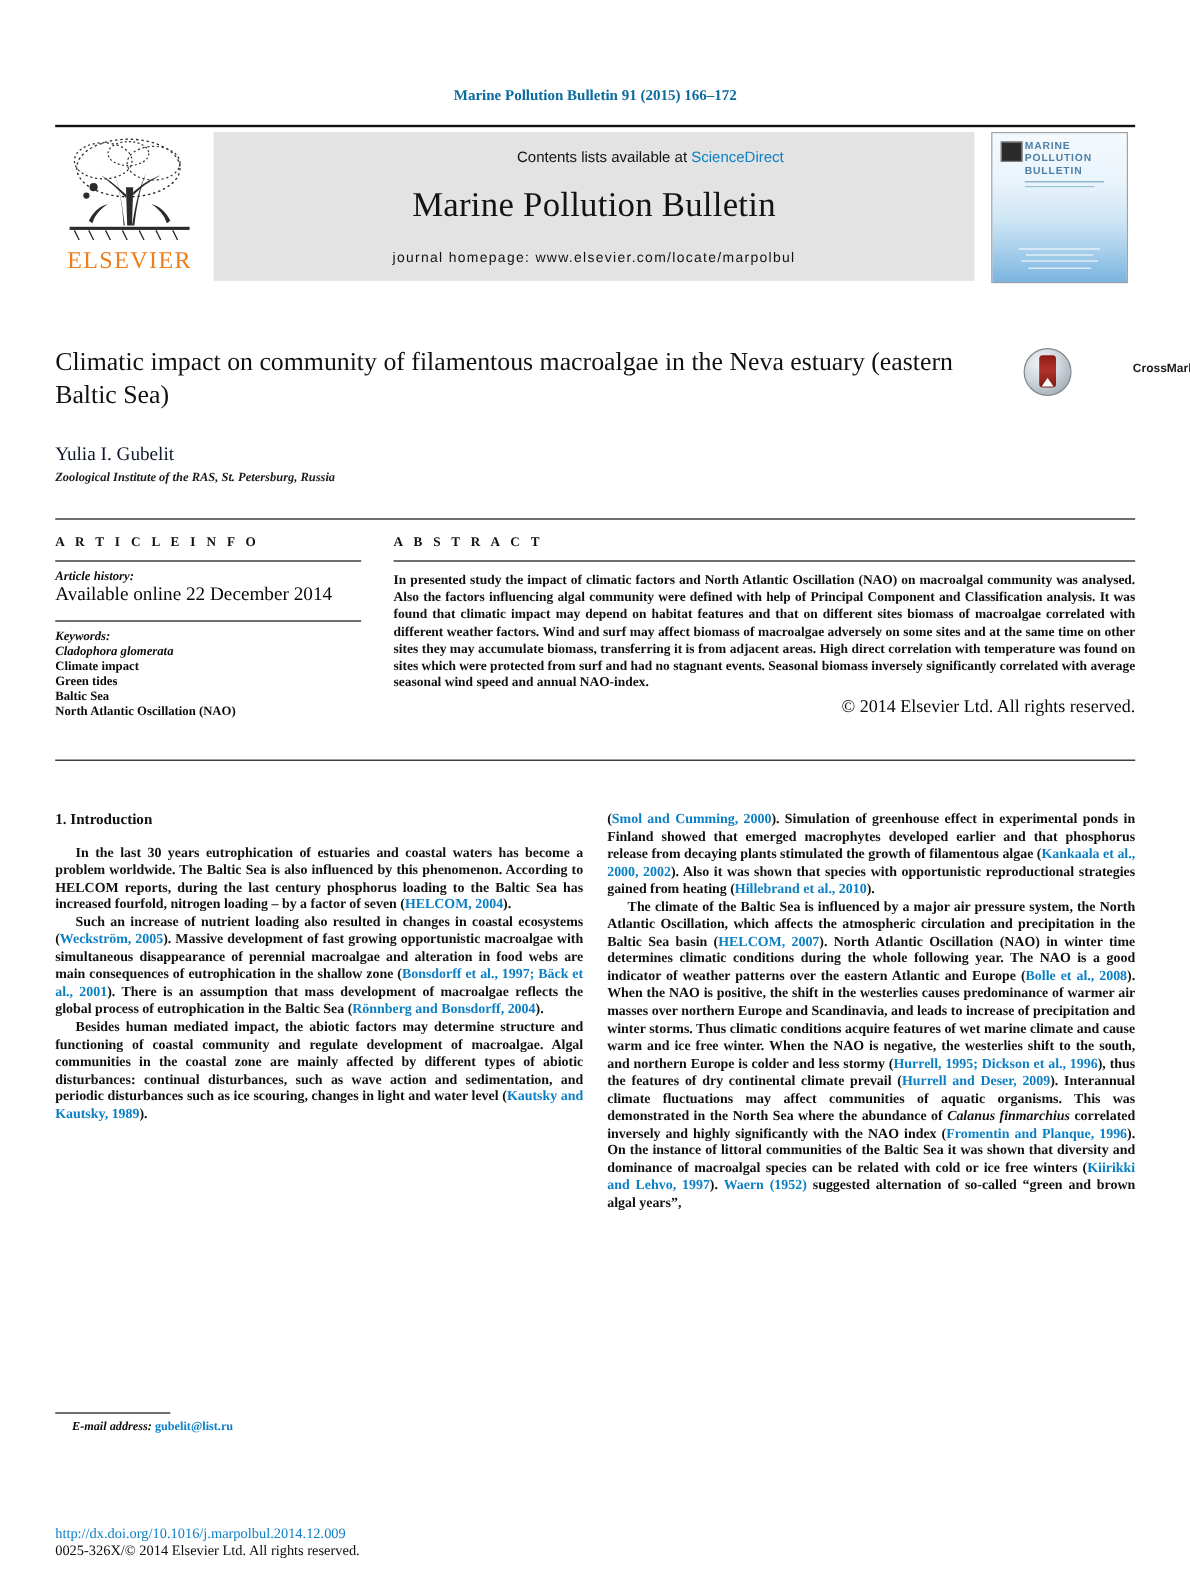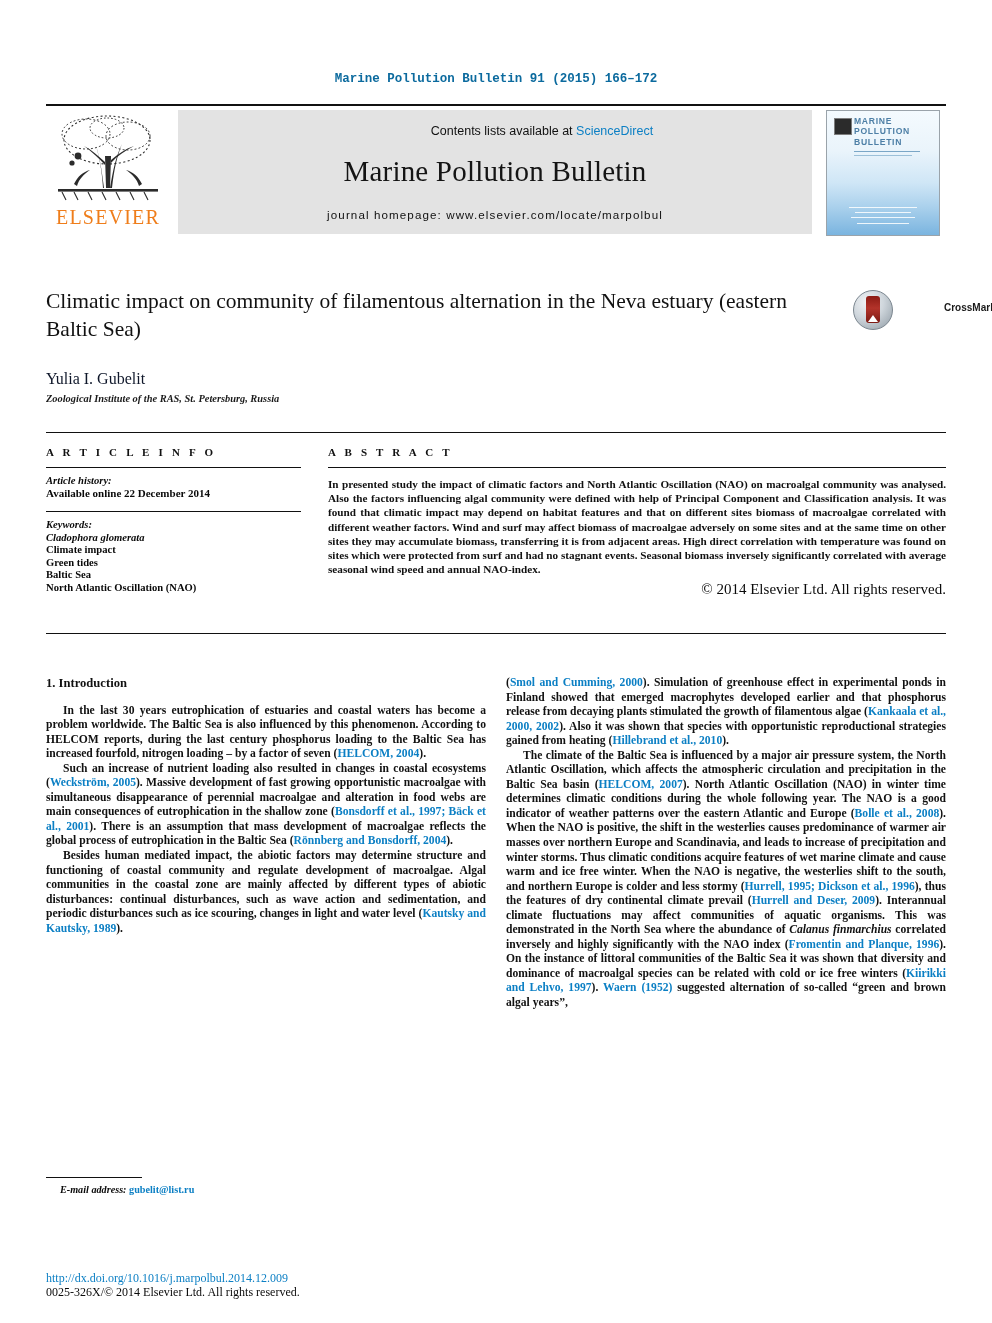--- a/index.html
+++ b/index.html
@@ -1,21 +1,21 @@
 <!DOCTYPE html>
 <html><head>
 <meta charset="utf-8">
 <style>
   html,body{margin:0;padding:0;background:#ffffff;}
   body{width:992px;height:1323px;font-family:"Liberation Serif",serif;color:#0a0a0a;position:relative;overflow:hidden;}
   .page{width:992px;height:1323px;position:relative;}
 
   
   .runhead{position:absolute;left:0;top:72px;width:992px;text-align:center;
-    font-family:Liberation Mono, monospace;font-weight:bold;font-size:12.5px;color:#0b6a9e;}
+    font-family:Liberation Serif, serif;font-weight:bold;font-size:12.5px;color:#0b6a9e;}
 
   
   .masthead{position:absolute;left:46px;top:104px;width:900px;height:128px;border-top:2.2px solid #111;}
   .elsevier-logo{position:absolute;left:0px;top:4px;width:124px;height:124px;}
   .tree-wrap{position:absolute;left:6px;top:0px;width:112px;height:96px;}
   .elsevier-word{position:absolute;left:0;top:96px;width:124px;text-align:center;
     font-family:"Liberation Serif",serif;font-size:20px;letter-spacing:1.2px;color:#ef7d1a;}
 
   .banner{position:absolute;left:132px;top:4px;width:634px;height:124px;background:#e3e3e3;}
   .banner-line1{position:absolute;left:0;top:14px;width:728px;text-align:center;font-size:12.5px;
@@ -56,21 +56,21 @@
 
   
   .infoabs{position:absolute;left:46px;top:432px;width:900px;height:200px;
      border-top:1.6px solid #111;border-bottom:1.6px solid #111;}
   .col-info{position:absolute;left:0px;top:0;width:255px;}
   .col-abs{position:absolute;left:282px;top:0;width:618px;}
   .sec-head{font-family:"Liberation Serif",serif;font-weight:bold;font-size:11px;letter-spacing:3.2px;
      padding-top:13px;color:#111;}
   .rule{height:0;border-top:1px solid #111;margin-top:9px;}
   .hist-title{font-style:italic;font-weight:bold;font-size:10.6px;margin-top:7px;}
-  .hist-line{font-size:11px;font-weight:bold;margin-top:1px;}
+  .hist-line{font-size:16px;font-weight:normal;margin-top:1px;}
   .kw-rule{height:0;border-top:1px solid #111;margin-top:12px;width:255px;}
   .kw-title{font-style:italic;font-weight:bold;font-size:10.6px;margin-top:7px;}
   .kw-item{font-size:10.6px;font-weight:bold;margin-top:1.5px;}
   .kw-item.ital{font-style:italic;}
   .abs-body{font-size:11.2px;line-height:14.2px;text-align:justify;margin-top:9px;font-weight:bold;color:#111;}
   .abs-copy{font-size:15px;text-align:right;margin-top:5px;font-weight:normal;}
 
   
   .body-col{position:absolute;top:676px;width:440px;font-size:11.6px;line-height:14.55px;
      text-align:justify;font-weight:bold;color:#111;}
@@ -133,21 +133,21 @@
       <div class="cover-txt">MARINE POLLUTION BULLETIN</div>
       <div class="cover-rule"></div>
       <div class="cover-rule2"></div>
       <div class="cover-wave" style="top:96px"></div>
       <div class="cover-wave" style="top:101px;left:28px;width:56px"></div>
       <div class="cover-wave" style="top:106px;left:24px;width:64px"></div>
       <div class="cover-wave" style="top:112px;left:30px;width:52px"></div>
     </div>
   </div>
 
-  <div class="title">Climatic impact on community of filamentous alternation in the Neva estuary (eastern Baltic Sea)</div>
+  <div class="title">Climatic impact on community of filamentous macroalgae in the Neva estuary (eastern Baltic Sea)</div>
 
   <div class="crossmark">
     <div class="cm-circle">
       <div class="cm-inner"></div>
       <div class="cm-tri"></div>
     </div>
     <div class="cm-label">CrossMark</div>
   </div>
 
   <div class="author">Yulia I. Gubelit</div>

